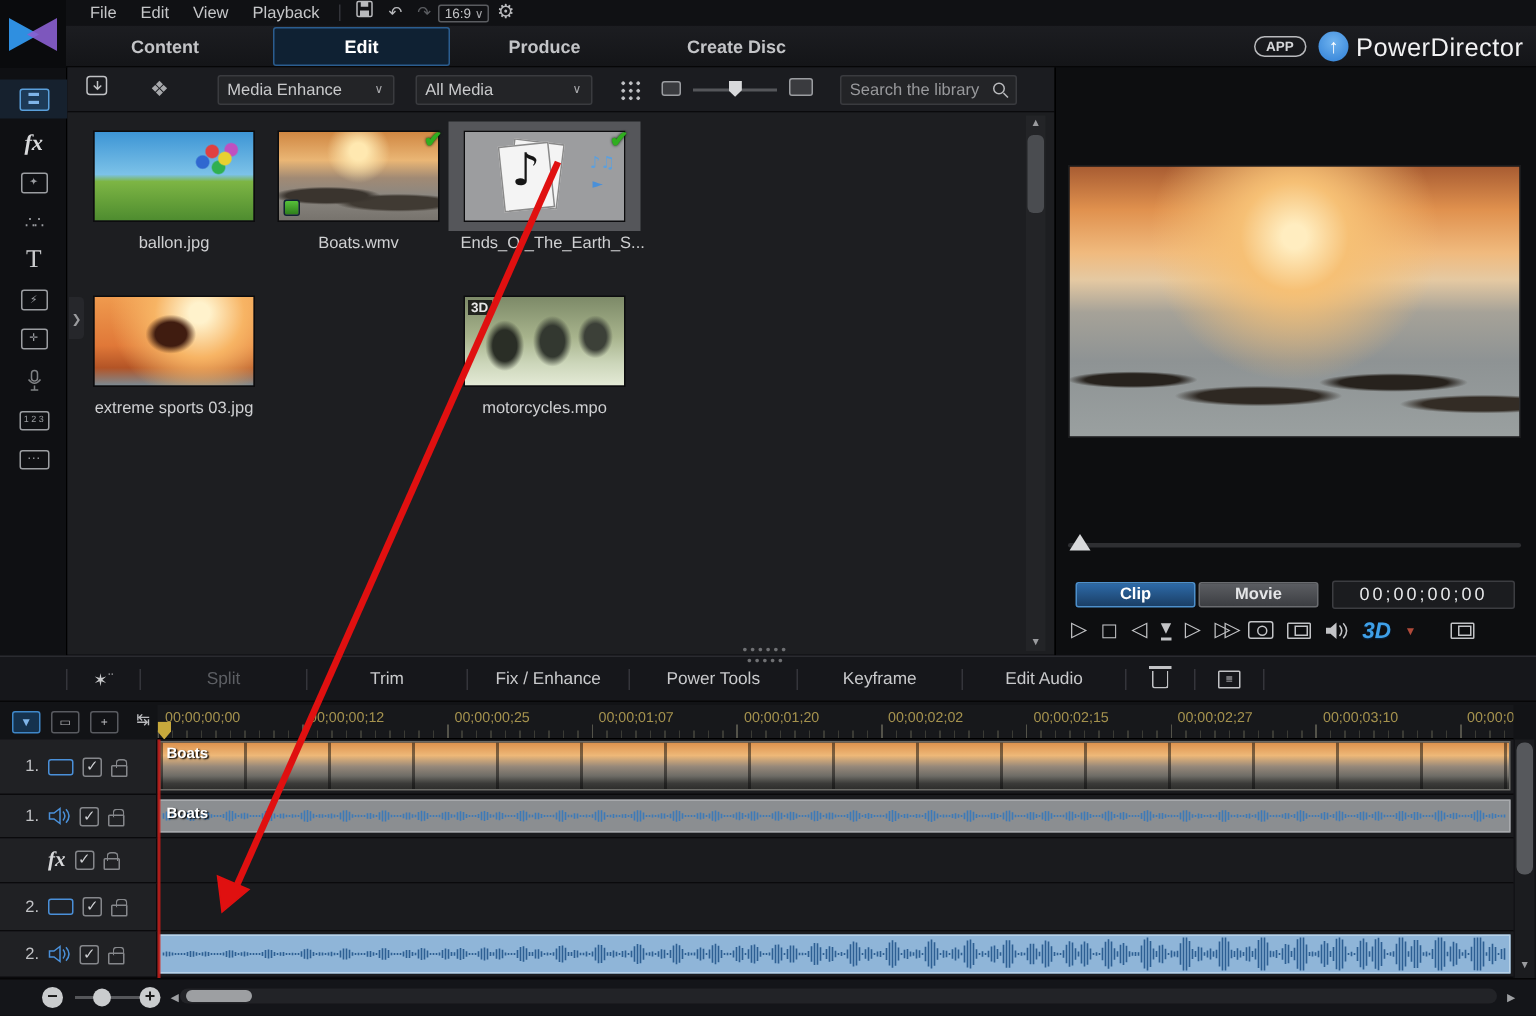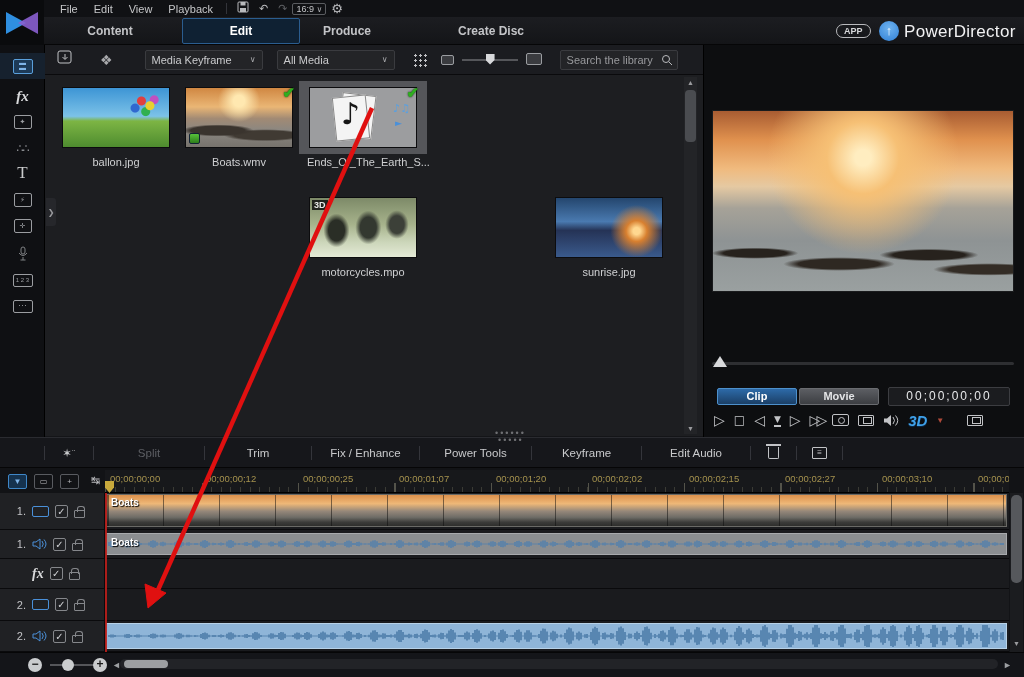--- a/index.html
+++ b/index.html
@@ -237,21 +237,21 @@
 <div class="i row" style="left:948px;top:2px">
   <span class="win-btn">?</span>
   <span class="win-btn">—</span>
   <span class="win-btn">❐</span>
   <span class="win-btn">✕</span>
 </div>
 
 <div id="tabbar" class="i">
   <span class="tab i" style="left:55px;top:2px;width:110px">Content</span>
   <span class="tab active i" style="left:182px;top:1px;width:118px">Edit</span>
-  <span class="tab i" style="left:292px;top:2px;width:110px">Produce</span>
+  <span class="tab i" style="left:308px;top:2px;width:110px">Produce</span>
   <span class="tab i" style="left:432px;top:2px;width:118px">Create Disc</span>
 </div>
 <span id="app-badge" class="i">APP</span>
 <span id="brand-circle" class="i">↑</span>
 <span id="brand-name" class="i">PowerDirector</span>
 <div id="logo" class="i">
   <svg width="36" height="30" viewBox="0 0 36 30" style="margin:8px 0 0 4px">
     <path d="M2 4 L22 15 L2 26 Z" fill="#2f8fe0"></path>
     <path d="M34 4 L14 15 L34 26 Z" fill="#8a5fd0" opacity="0.9"></path>
   </svg>
@@ -296,21 +296,21 @@
 <div id="library" class="i"></div>
 <div id="lib-toolbar" class="i row">
   <span style="margin-left:12px">
     <svg width="17" height="15" viewBox="0 0 17 15">
         <rect x="1" y="1" width="13" height="12" rx="2" fill="none" stroke="#c2c3c6"></rect>
         <path d="M8 4 v5 M5.5 7 L8 9.5 L10.5 7" stroke="#c2c3c6" fill="none"></path>
       </svg>
   </span>
   <span style="margin-left:26px;color:#a8a9ac;font-family:'DejaVu Sans',sans-serif;font-size:14px">❖</span>
   <div class="dropdown" style="width:118px;margin-left:32px">
-    <span>Media Keyframe</span>
+    <span>Media Enhance</span>
       <span class="chev">∨</span>
   </div>
   <div class="dropdown" style="width:118px;margin-left:14px">
     <span>All Media</span>
       <span class="chev">∨</span>
   </div>
   <span style="margin-left:18px;width:14px;height:14px;background-image:radial-gradient(#c2c3c6 1.1px,transparent 1.3px);background-size:5px 5px"></span>
   <span style="margin-left:14px"><span class="box-ico" style="width:13px;height:10px;background:#3a3b3f"></span></span>
   <span style="margin-left:8px;width:56px;height:2px;background:#55565a;position:relative">
     <span style="position:absolute;left:24px;top:-5px;width:9px;height:11px;background:#d8d9db;clip-path:polygon(0 0,100% 0,100% 60%,50% 100%,0 60%)"></span>
@@ -343,29 +343,29 @@
       <span class="page" style="left:30px;top:6px;transform:rotate(7deg)"></span>
       <span class="page" style="left:24px;top:8px;transform:rotate(-6deg)"></span>
       <span class="music-note" style="left:31px;top:8px">♪</span>
       <span class="mini-notes" style="right:6px;top:14px">♪♫</span>
       <span class="mini-notes" style="right:14px;top:30px;color:#4a90d9;font-size:9px">►</span>
       <span class="check-badge">✔</span>
     </div>
     <div class="cell-label">Ends_Of_The_Earth_S...</div>
   </div>
 
+  <div class="cell" style="left:15px;top:122px">
+    <div class="thumb t-es03"></div>
+    <div class="cell-label">extreme sports 03.jpg</div>
+  </div>
   <div class="cell" style="left:262px;top:122px">
     <div class="thumb t-moto">
       <span class="badge-3d">3D</span>
     </div>
     <div class="cell-label">motorcycles.mpo</div>
-  </div>
-  <div class="cell" style="left:508px;top:122px">
-    <div class="thumb t-sunr"></div>
-    <div class="cell-label">sunrise.jpg</div>
   </div>
 </div>
 <div id="lib-scroll" class="i">
   <span class="scroll-arrow" style="top:2px">▲</span>
   <span style="position:absolute;left:1px;top:13px;width:11px;height:52px;background:#4a4c50;border-radius:4px"></span>
   <span class="scroll-arrow" style="bottom:2px">▼</span>
 </div>
 <div id="lib-expander" class="i">❯</div>
 <span class="dots-handle" style="left:495px;top:428px">••••••</span>
 

